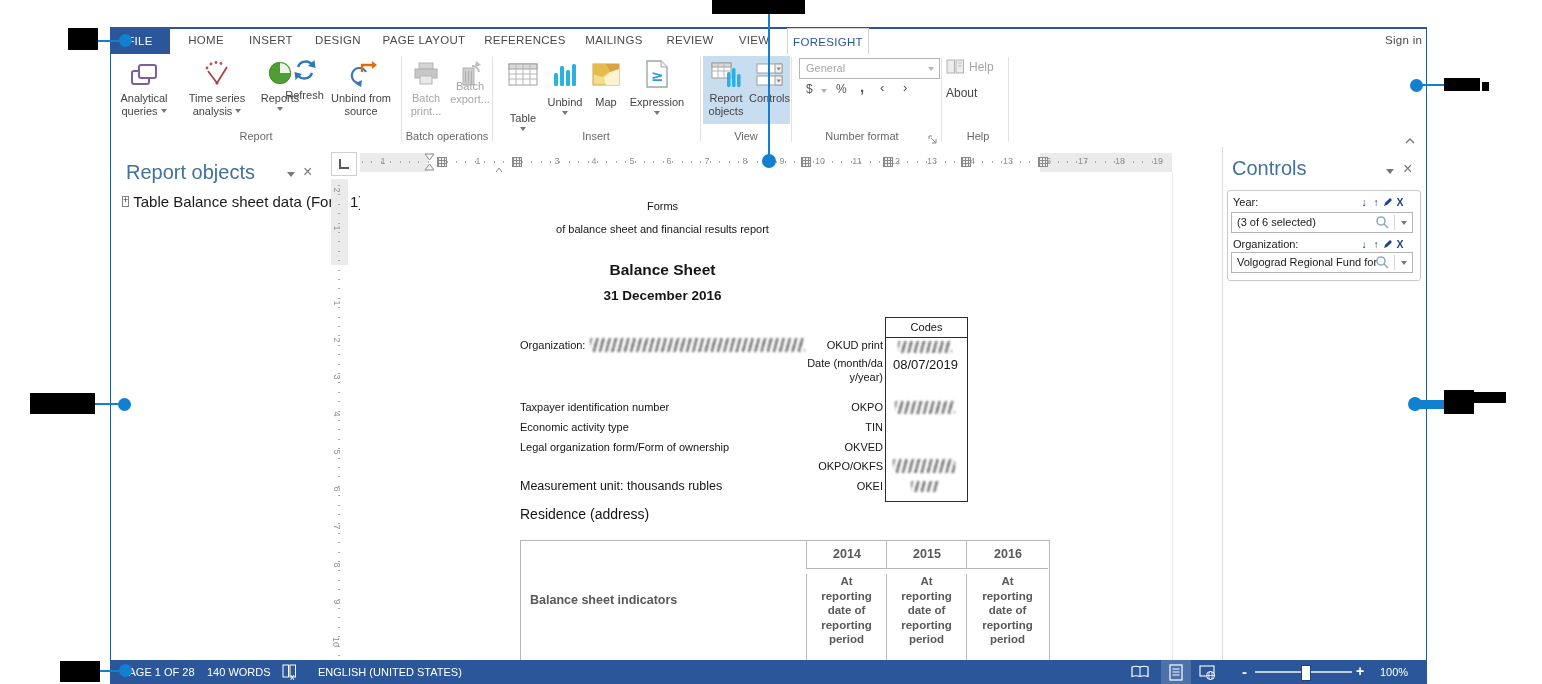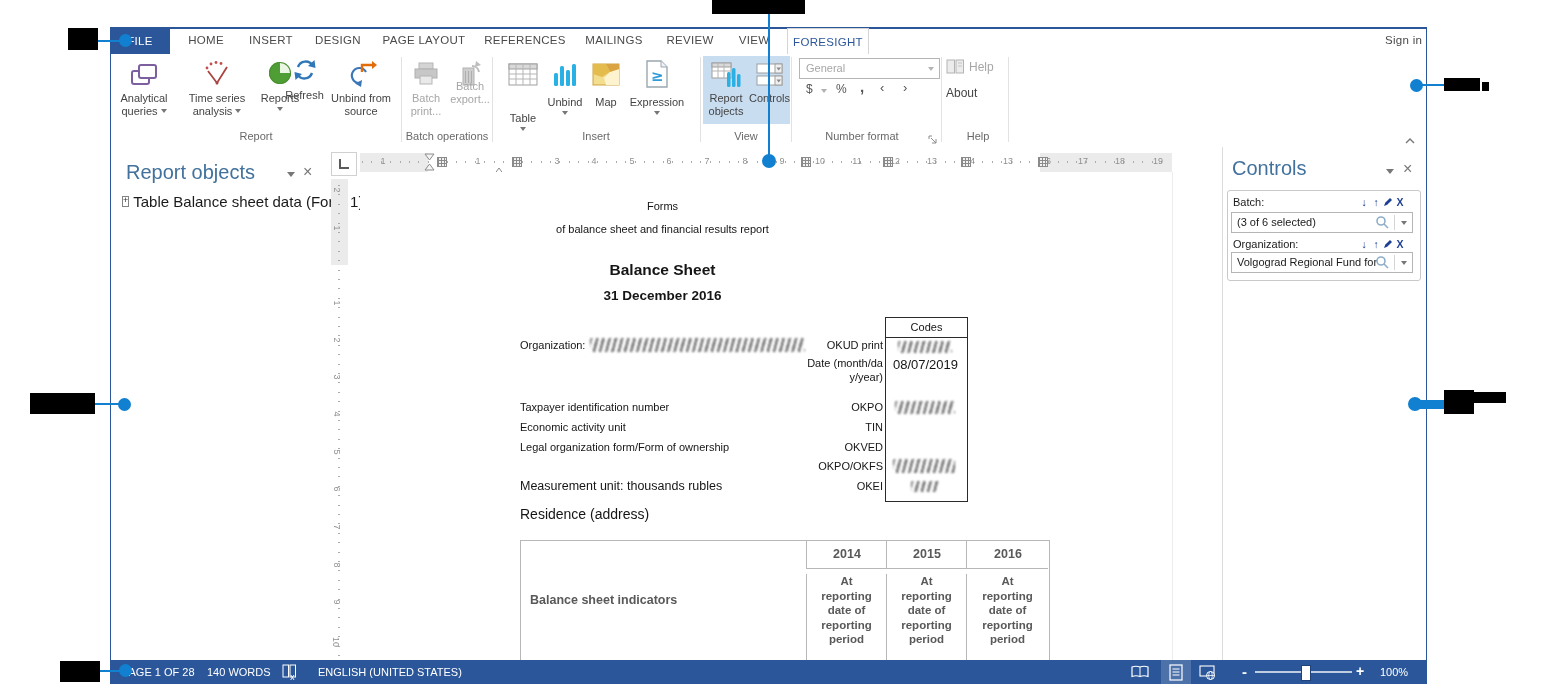--- a/index.html
+++ b/index.html
@@ -335,21 +335,21 @@
 <div class="ab doc" style="left:520px;top:200px;width:285px;text-align:center">
   <div style="margin-bottom:11px">Forms</div>
   <div>of balance sheet and financial results report</div>
 </div>
 <div class="ab doc" style="left:520px;top:261px;width:285px;text-align:center;font-size:15.5px;font-weight:bold">Balance Sheet</div>
 <div class="ab doc" style="left:520px;top:288px;width:285px;text-align:center;font-size:13.5px;font-weight:bold">31 December 2016</div>
 
 <span class="ab doc" style="left:520px;top:339px">Organization:</span>
 <span class="ab scrib" style="left:590px;top:338px;width:215px;height:14px"></span>
 <span class="ab doc" style="left:520px;top:401px">Taxpayer identification number</span>
-<span class="ab doc" style="left:520px;top:421px">Economic activity unit</span>
+<span class="ab doc" style="left:520px;top:421px">Economic activity type</span>
 <span class="ab doc" style="left:520px;top:441px">Legal organization form/Form of ownership</span>
 <span class="ab doc" style="left:520px;top:479px;font-size:12.5px">Measurement unit: thousands rubles</span>
 <span class="ab doc" style="left:520px;top:506px;font-size:14px">Residence (address)</span>
 
 <span class="ab doc" style="left:783px;top:339px;width:100px;text-align:right">OKUD print</span>
 <div class="ab doc" style="left:799px;top:356px;width:84px;text-align:right;white-space:normal;word-break:break-all;line-height:14px">Date (month/day/year)</div>
 <span class="ab doc" style="left:783px;top:401px;width:100px;text-align:right">OKPO</span>
 <span class="ab doc" style="left:783px;top:421px;width:100px;text-align:right">TIN</span>
 <span class="ab doc" style="left:783px;top:441px;width:100px;text-align:right">OKVED</span>
 <span class="ab doc" style="left:783px;top:460px;width:100px;text-align:right">OKPO/OKFS</span>
@@ -375,21 +375,21 @@
     <div style="position: absolute; left: 966px; top: 540px; width: 82px; height: 28px; line-height: 28px; border-left: 1px solid rgb(183, 183, 183); text-align: center; font-weight: bold; font-size: 12.5px; color: rgb(89, 89, 89);">2016</div>
     <div style="position: absolute; left: 966px; top: 574px; width: 82px; height: 86px; border-left: 1px solid rgb(183, 183, 183); text-align: center; font-weight: bold; font-size: 11.5px; line-height: 14.5px; color: rgb(89, 89, 89); padding: 0px 8px; box-sizing: border-box; white-space: normal;">At reporting date of reporting period</div>
   </div>
 
 <div class="ab" style="left:1222px;top:147px;width:1px;height:513px;background:#dcdcdc"></div>
 <span class="ab pane-title" style="left:1232px;top:157px">Controls</span>
 <span class="ab pane-caret" style="left:1386px;top:169px"></span>
 <span class="ab pane-close" style="left:1403px;top:162px">×</span>
 
 <div class="ab" style="left:1227px;top:190px;width:192px;height:89px;border:1px solid #c9c9c9;border-radius:3px"></div>
-<span class="ab" style="left:1233px;top:196px;font-size:11px;color:#1a1a1a">Batch:</span>
+<span class="ab" style="left:1233px;top:196px;font-size:11px;color:#1a1a1a">Year:</span>
 <div class="ab" id="year-icons" style="left:1358px;top:196px;width:56px;height:12px;display:flex">
     <span class="ctl-ico">↓</span>
     <span class="ctl-ico">↑</span>
     <span class="ctl-ico"><svg width="10" height="11">
         <path d="M1 10 L2.2 6.8 7 2 9 4 4.2 8.8 Z" fill="#1d3f94"></path>
       </svg></span>
     <span class="ctl-ico">X</span>
   </div>
 <div class="ab combo" style="left:1231px;top:212px;width:180px;height:19px;line-height:19px">
   <span style="padding-left:5px">(3 of 6 selected)</span>

